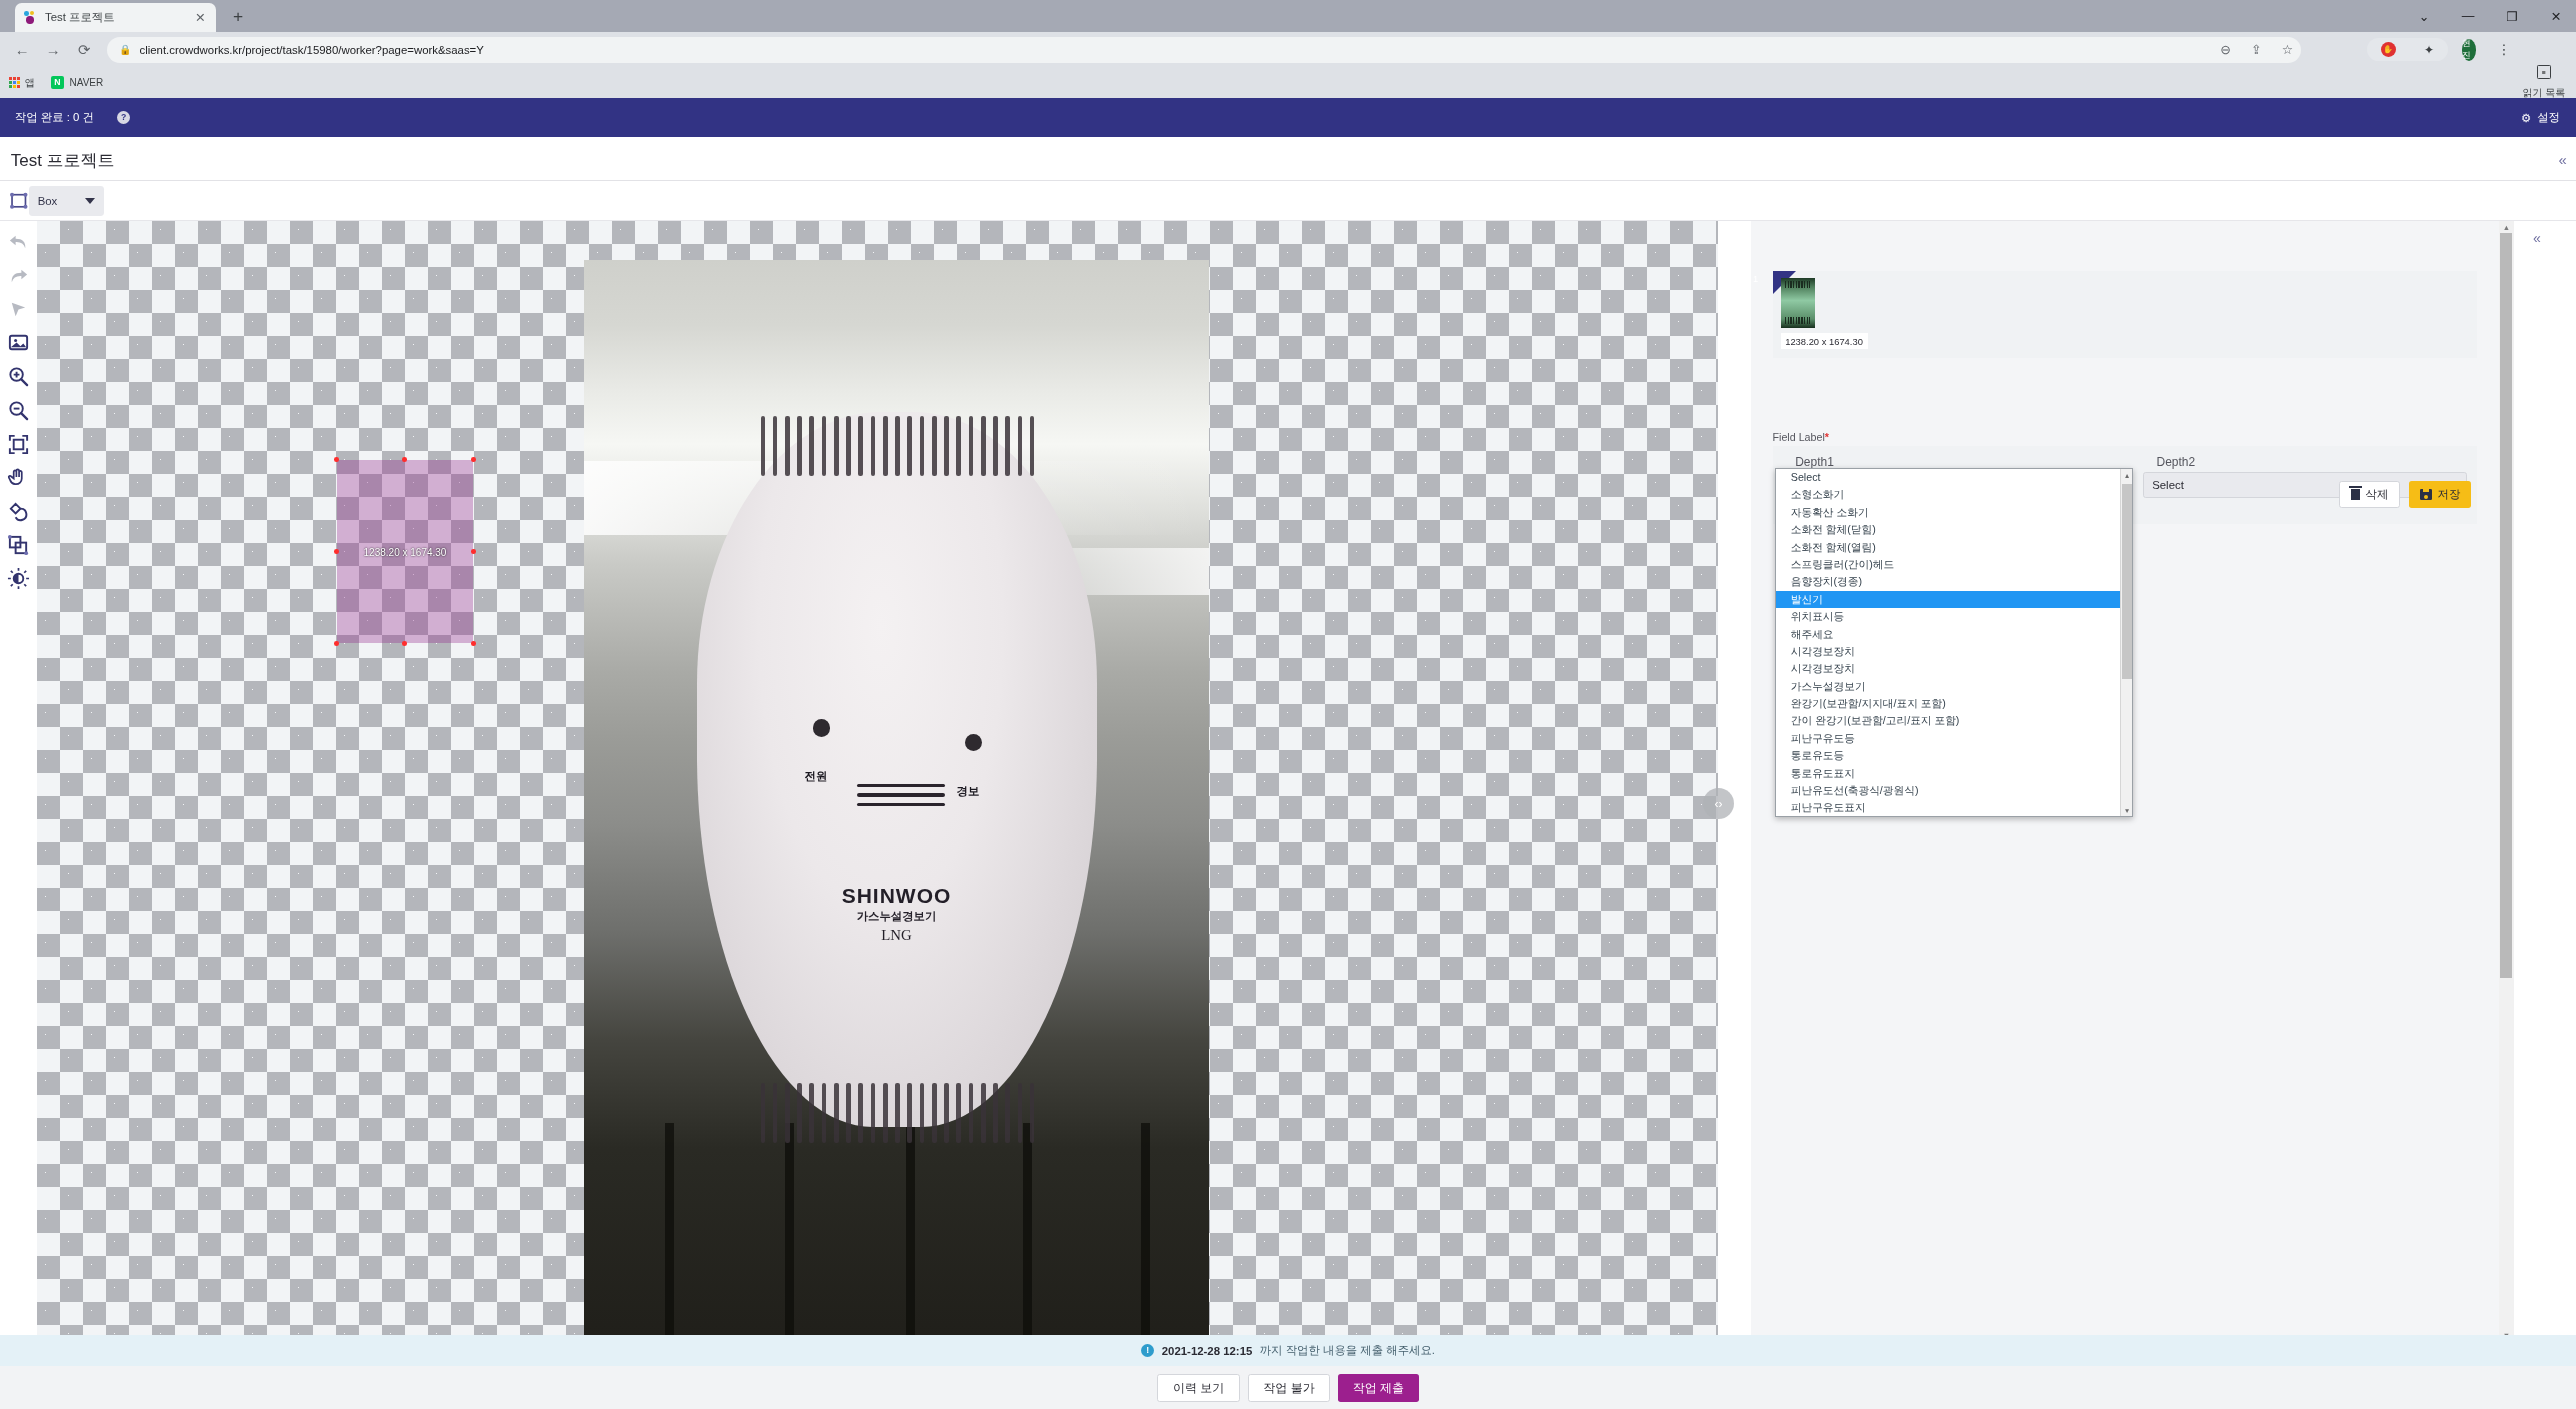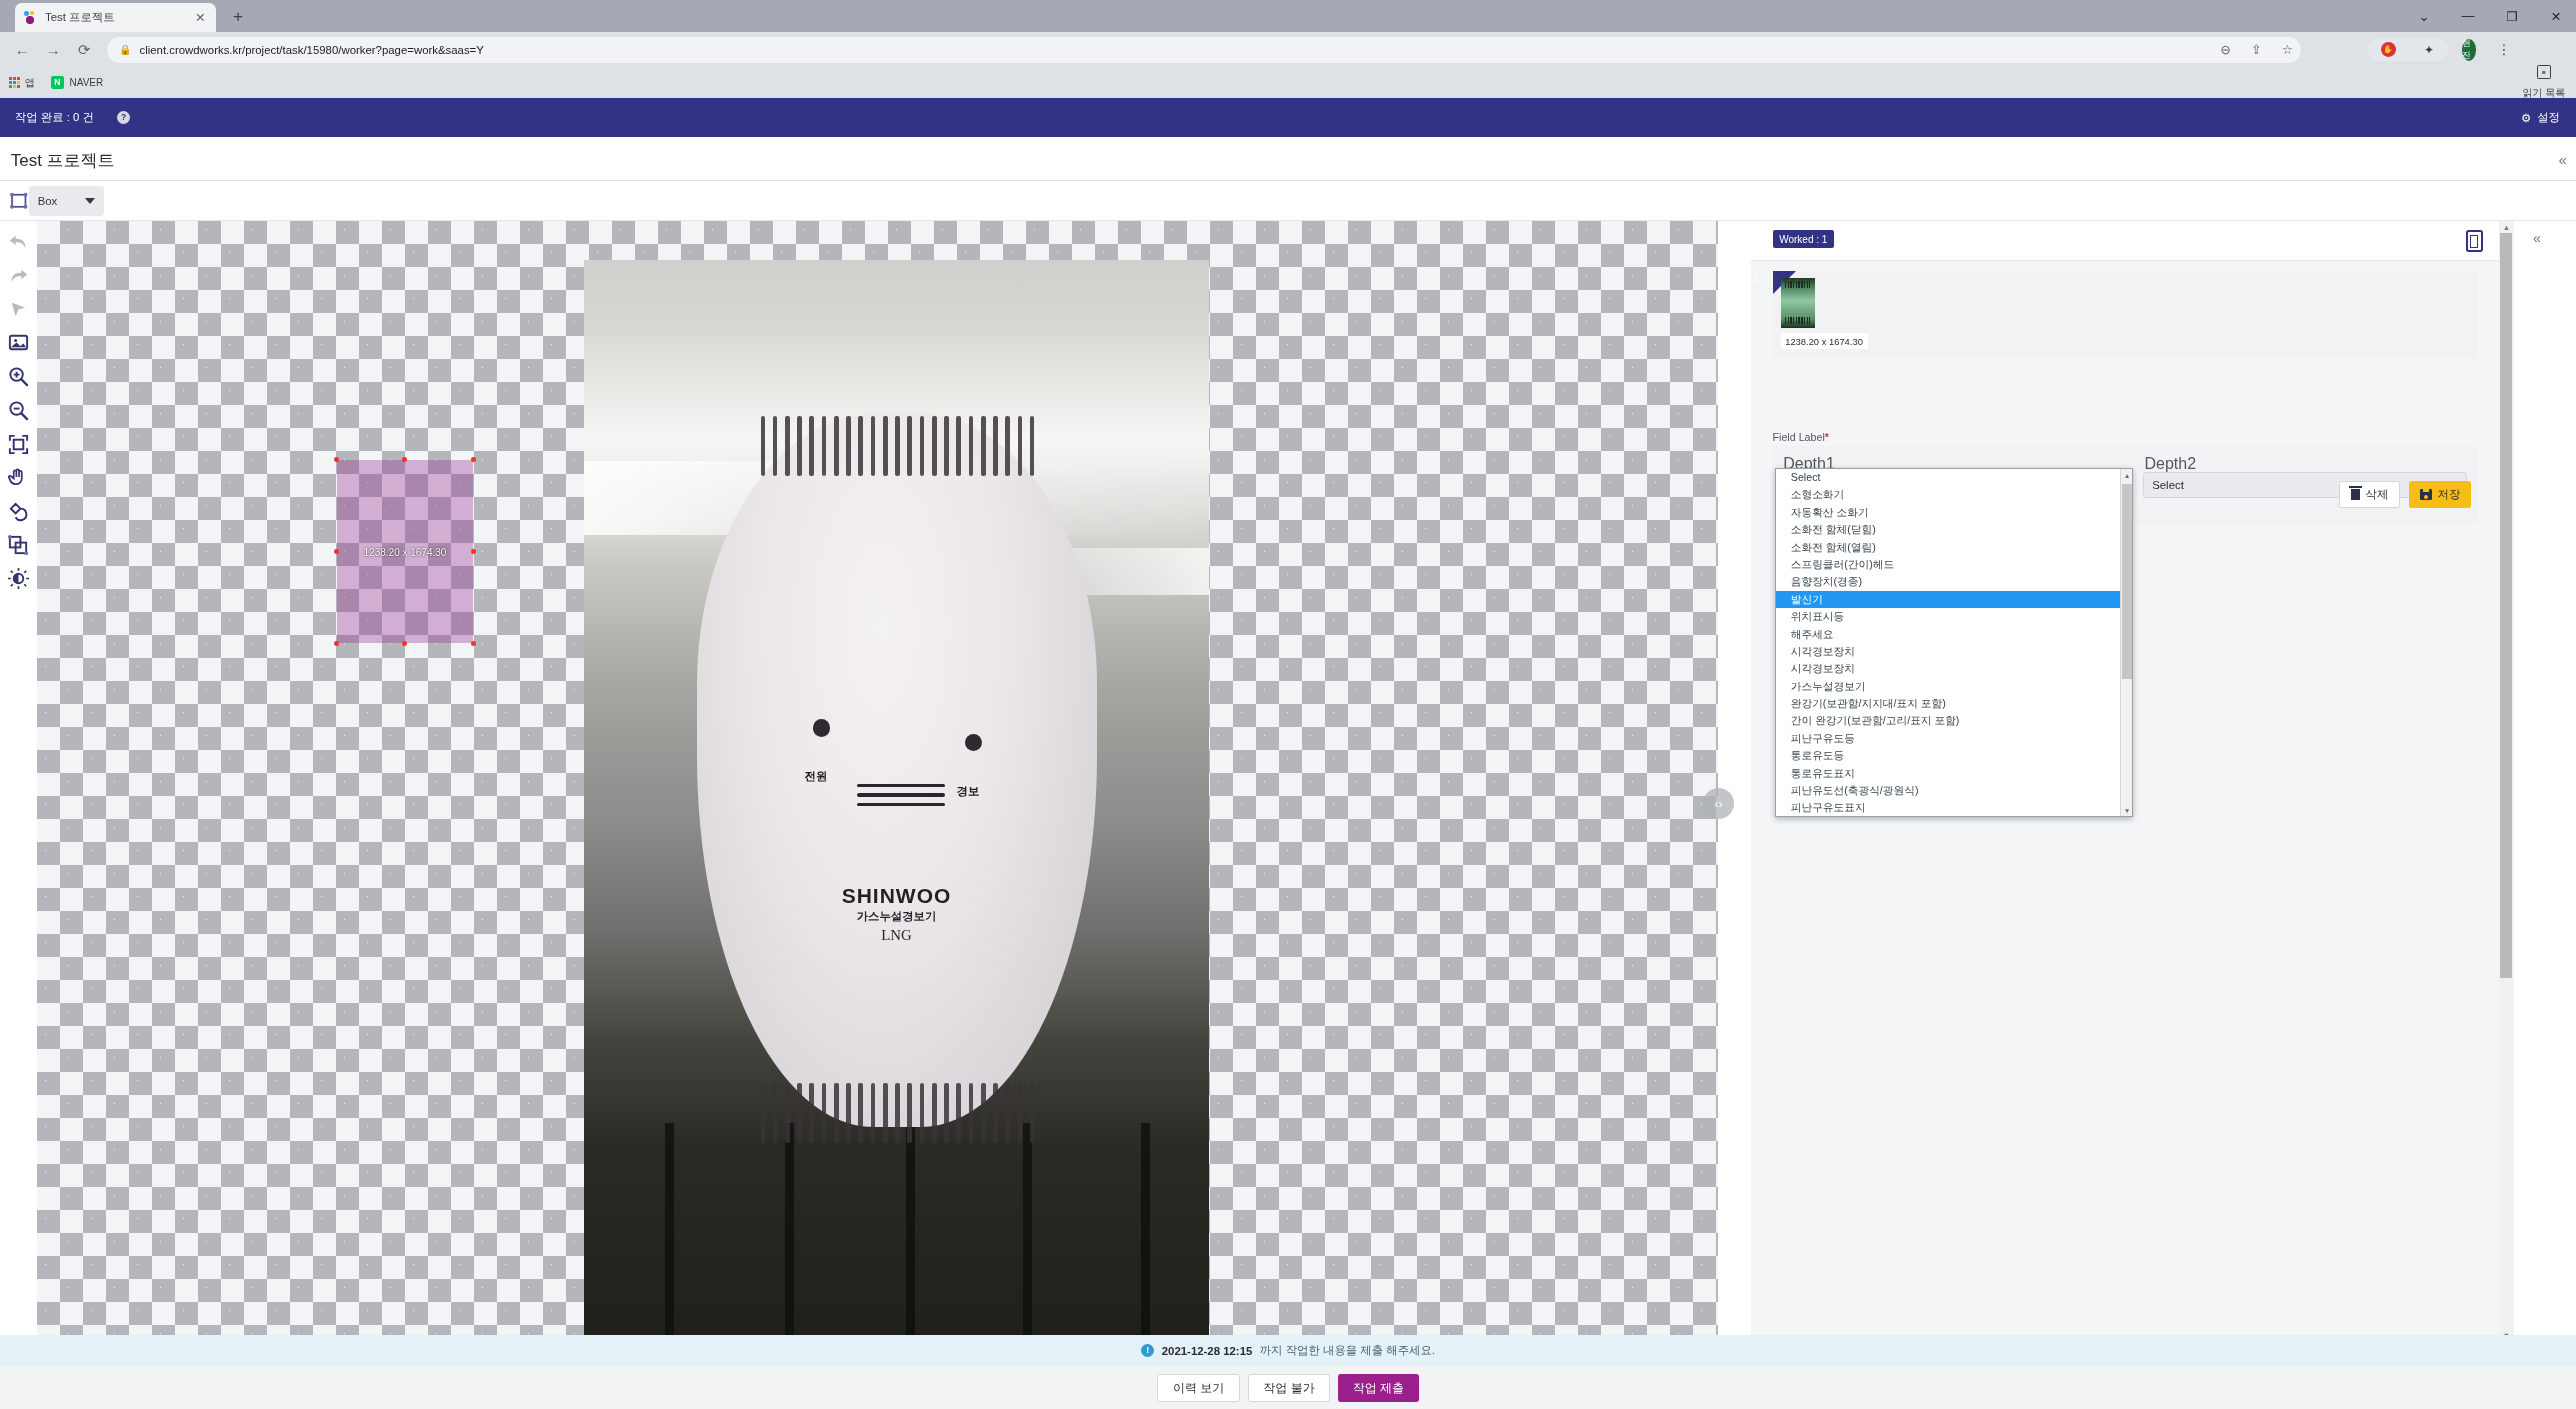--- a/index.html
+++ b/index.html
@@ -170,21 +170,21 @@
      }
   .thumb .tv{ position:absolute; left:4px; width:25.5px; height:6.7px;
      background:repeating-linear-gradient(90deg,#1a2c1f 0 1.3px,transparent 1.3px 2.7px);}
   .dimchip{ position:absolute; left:8px; top:62px; background:#fff;
      font-size:9.4px; color:#2b2b33; padding:2.7px 4.7px; }
 
   .fieldlabel{ position:absolute; left:21.5px; top:210px; font-size:10.7px; color:#55565e;}
   .fieldlabel b{ color:#e03131; }
   .formcard{ position:absolute; left:21.5px; top:225px; width:704px; height:78px;
      background:#f0f2f4; }
-  .dlabl{ position:absolute; font-size:16px; color:#55565e; top:9.4px;}
+  .dlabl{ position:absolute; font-size:12px; color:#55565e; top:9.4px;margin-left:12px;}
   .selbox{ position:absolute; top:25.5px; height:26px; background:#e9eaee;
      border:0.7px solid #d4d6db; border-radius:2.7px; display:flex; align-items:center;
      justify-content:space-between; padding:0 8.7px; font-size:11.4px; color:#2b2b33; }
   .selbox.active{ background:#fff; border:1.3px solid #2196f3; }
 
   .btnrow{ position:absolute; right:28px; top:260px; display:flex; gap:9.4px; }
   .btn{ height:27px; display:flex; align-items:center; gap:6px; padding:0 10.7px;
      border-radius:2.7px; font-size:11.4px; }
   .btn.del{ background:#fff; border:0.7px solid #d4d6db; color:#2b2b33; }
   .btn.save{ background:#f6bd16; color:#2b2b33; }
@@ -470,24 +470,20 @@
     <span class="h" style="right:-2.7px;top:50%;margin-top:-2.7px"></span>
     <span class="h" style="left:-2.7px;bottom:-2.7px"></span>
     <span class="h" style="left:50%;bottom:-2.7px;margin-left:-2.7px"></span>
     <span class="h" style="right:-2.7px;bottom:-2.7px"></span>
     <span class="dim">1238.20 x 1674.30</span>
   </div>
 </div>
 <div class="canvas-handle">‹›</div>
 
 <div class="rpanel">
-  <div class="rp-head">
-    <span class="worked">Worked : 1</span>
-    <span class="mobile-ico"></span>
-  </div>
 
   <div class="thumbcard">
     <span class="corner">
         <span>1</span>
       </span>
     <span class="thumb">
       <i class="tv" style="top:3.4px"></i>
         <i class="tv" style="bottom:4px"></i>
     </span>
     <span class="dimchip">1238.20 x 1674.30</span>

